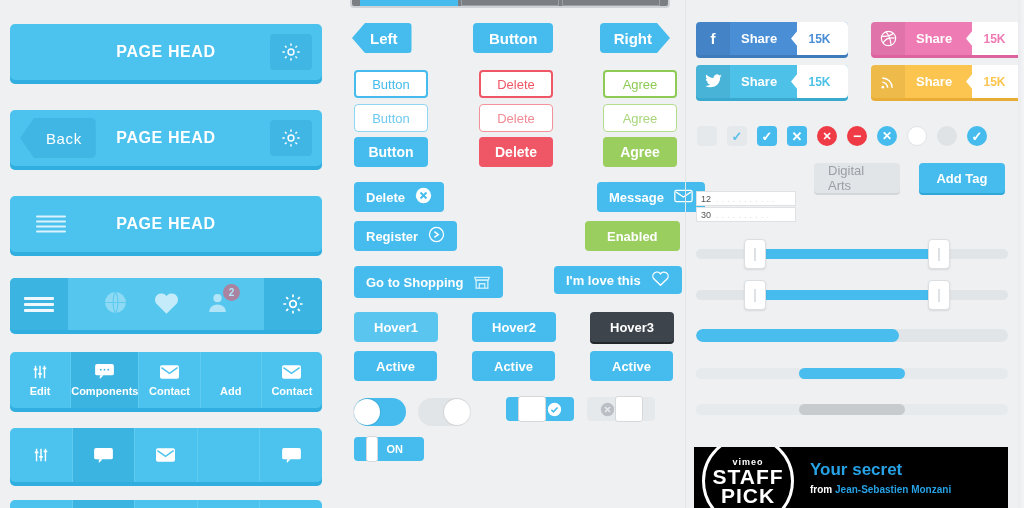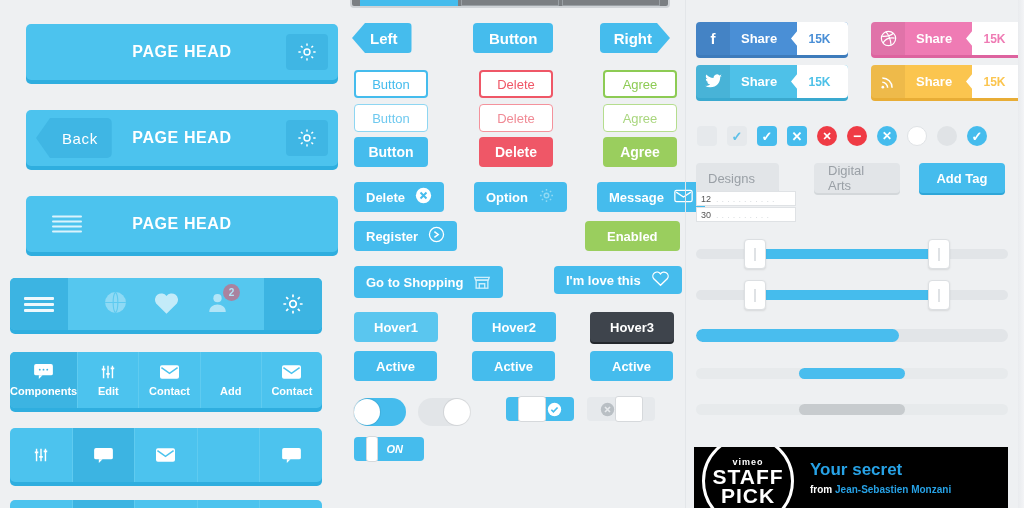--- a/index.html
+++ b/index.html
@@ -20,21 +20,21 @@
   .col-right:after{
     content:""; position:absolute; right:0; top:0; width:6px; height:508px;
     background:linear-gradient(90deg,#e9ebee,#f3f4f6);
   }
 
   
   .hdr {
     position:absolute; left:10px; width:312px; border-radius:5px;
     background:#4cc3ee; box-shadow:0 4px 0 #2faedf;
     display:flex; align-items:center; justify-content:center;
-    color:#fff; font-weight:bold; letter-spacing:.6px;margin-left:16px;
+    color:#fff; font-weight:bold; letter-spacing:.6px;
   }
   .hdr .title { font-size:16px; }
   .gear-btn {
     position:absolute; right:10px; top:50%; transform:translateY(-50%);
     width:42px; height:36px; border-radius:4px; background:#3fb6e4;
     display:flex; align-items:center; justify-content:center;
   }
   .back-btn {
     position:absolute; left:10px; top:50%; transform:translateY(-50%);
     height:40px; padding:0 14px 0 20px; background:#3fb6e4;
@@ -132,21 +132,21 @@
   .tgl-round {
     position:absolute; width:52px; height:28px; border-radius:14px;
     display:flex; align-items:center;
   }
   .tgl-round .knob {
     width:26px; height:26px; border-radius:50%; background:#fff;
     box-shadow:0 0 0 1px rgba(0,0,0,.07);
   }
   .tgl-sq {
     position:absolute; height:16px; border-radius:4px;
-    display:flex; align-items:center; padding:12px; gap:0;font-style:italic;
+    display:flex; align-items:center; padding:12px; gap:0;
   }
   .tgl-sq .sq {
     width:28px; height:26px; border-radius:3px; background:#fff;
     border:1px solid #d6d9dc;
     display:flex; align-items:center; justify-content:center;
   }
   .tgl-sq .lbl { font-size:11px; font-weight:bold; padding:0 9px; }
 
   
   .share {
@@ -282,43 +282,43 @@
       </div>
       <div class="nav-seg nav-right">
         <svg width="24" height="24" viewBox="0 0 24 24" fill="none" stroke="#fff" stroke-width="1.7">
           <circle cx="12" cy="12" r="3.3"></circle>
           <path d="M12 2.4v2.8M12 18.8v2.8M21.6 12h-2.8M5.2 12H2.4M18.8 5.2l-2 2M7.2 16.8l-2 2M18.8 18.8l-2-2M7.2 7.2l-2-2"></path>
         </svg>
       </div>
     </div>
 
     <div class="tabbar" style="top:352px; height:56px;">
+      <div class="tab">
+        <span class="tab-ico">
+          <svg width="16" height="16" viewBox="0 0 18 18" stroke="#fff" stroke-width="1.6">
+              <path d="M4 2v14M9 2v14M14 2v14"></path>
+              <path d="M2 6h4M7 11h4M12 5h4" stroke-width="2"></path>
+            </svg>
+        </span>
+        <span class="tab-label">Edit</span>
+      </div>
       <div class="tab active">
         <span class="tab-ico">
           <svg width="19" height="15" viewBox="0 0 20 16" fill="#fff">
               <rect x="0" y="0" width="20" height="12" rx="2"></rect>
               <path d="M5 12l0 4 4-4z"></path>
               <circle cx="6" cy="6" r="1" fill="#3cb4e2"></circle>
               <circle cx="10" cy="6" r="1" fill="#3cb4e2"></circle>
               <circle cx="14" cy="6" r="1" fill="#3cb4e2"></circle>
             </svg>
         </span>
         <span class="tab-label">Components</span>
       </div>
       <div class="tab">
         <span class="tab-ico">
-          <svg width="16" height="16" viewBox="0 0 18 18" stroke="#fff" stroke-width="1.6">
-              <path d="M4 2v14M9 2v14M14 2v14"></path>
-              <path d="M2 6h4M7 11h4M12 5h4" stroke-width="2"></path>
-            </svg>
-        </span>
-        <span class="tab-label">Edit</span>
-      </div>
-      <div class="tab">
-        <span class="tab-ico">
           <svg width="19" height="14" viewBox="0 0 20 14" fill="#fff">
               <rect width="20" height="14" rx="2"></rect>
               <path d="M1.5 2.5 10 8.5l8.5-6" stroke="#4cc3ee" stroke-width="1.6" fill="none"></path>
             </svg>
         </span>
         <span class="tab-label">Contact</span>
       </div>
       <div class="tab">
         <span class="tab-ico"></span>
         <span class="tab-label">Add</span>
@@ -428,29 +428,20 @@
     <div class="solid s-green" style="left:263px; top:137px; width:74px;">
         <span>Agree</span>
       </div>
 
     <div class="icobtn" style="left:14px; top:182px;">
       <span>Delete</span>
       <span>
         <svg width="17" height="17" viewBox="0 0 20 20" fill="#fff">
             <circle cx="10" cy="10" r="9"></circle>
             <path d="M6.5 6.5 13.5 13.5M13.5 6.5 6.5 13.5" stroke="#45bced" stroke-width="2.3"></path>
-          </svg>
-      </span>
-    </div>
-    <div class="icobtn" style="left:134px; top:182px;">
-      <span>Option</span>
-      <span>
-        <svg width="17" height="17" viewBox="0 0 24 24" fill="none" stroke="#8fd9f3" stroke-width="2">
-            <circle cx="12" cy="12" r="3.2"></circle>
-            <path d="M12 2.8v2.4M12 18.8v2.4M21.2 12h-2.4M5.2 12H2.8M18.5 5.5l-1.7 1.7M7.2 16.8l-1.7 1.7M18.5 18.5l-1.7-1.7M7.2 7.2 5.5 5.5"></path>
           </svg>
       </span>
     </div>
     <div class="icobtn" style="left:257px; top:182px;">
       <span>Message</span>
       <span>
         <svg width="19" height="14" viewBox="0 0 22 15" fill="none" stroke="#fff" stroke-width="1.5">
             <rect x="1" y="1" width="20" height="13" rx="2"></rect>
             <path d="M2.5 3 11 8.6 19.5 3"></path>
           </svg>
@@ -606,23 +597,20 @@
     <div class="cbx rd" style="left:221px; top:126px; background:#fff; border:1.5px solid #e0e3e6;">
         <span></span>
       </div>
     <div class="cbx rd" style="left:251px; top:126px; background:#e0e3e6;">
         <span></span>
       </div>
     <div class="cbx rd" style="left:281px; top:126px; background:#45bced;">
         <span style="color:#fff;">✓</span>
       </div>
 
-    <div class="tagbtn tag-grey" style="left:10px; top:163px; width:83px; justify-content:flex-start; padding-left:12px;">
-        <span>Designs</span>
-      </div>
     <div class="tagbtn tag-grey" style="left:128px; top:163px; width:86px;">
         <span>Digital Arts</span>
       </div>
     <div class="tagbtn tag-blue" style="left:233px; top:163px; width:86px;">
         <span>Add Tag</span>
       </div>
 
     <div class="txtin" style="left:10px; top:191px; width:100px;">
       <span>12</span>
       <span class="ghost">. . . . . . . . . . .</span>

